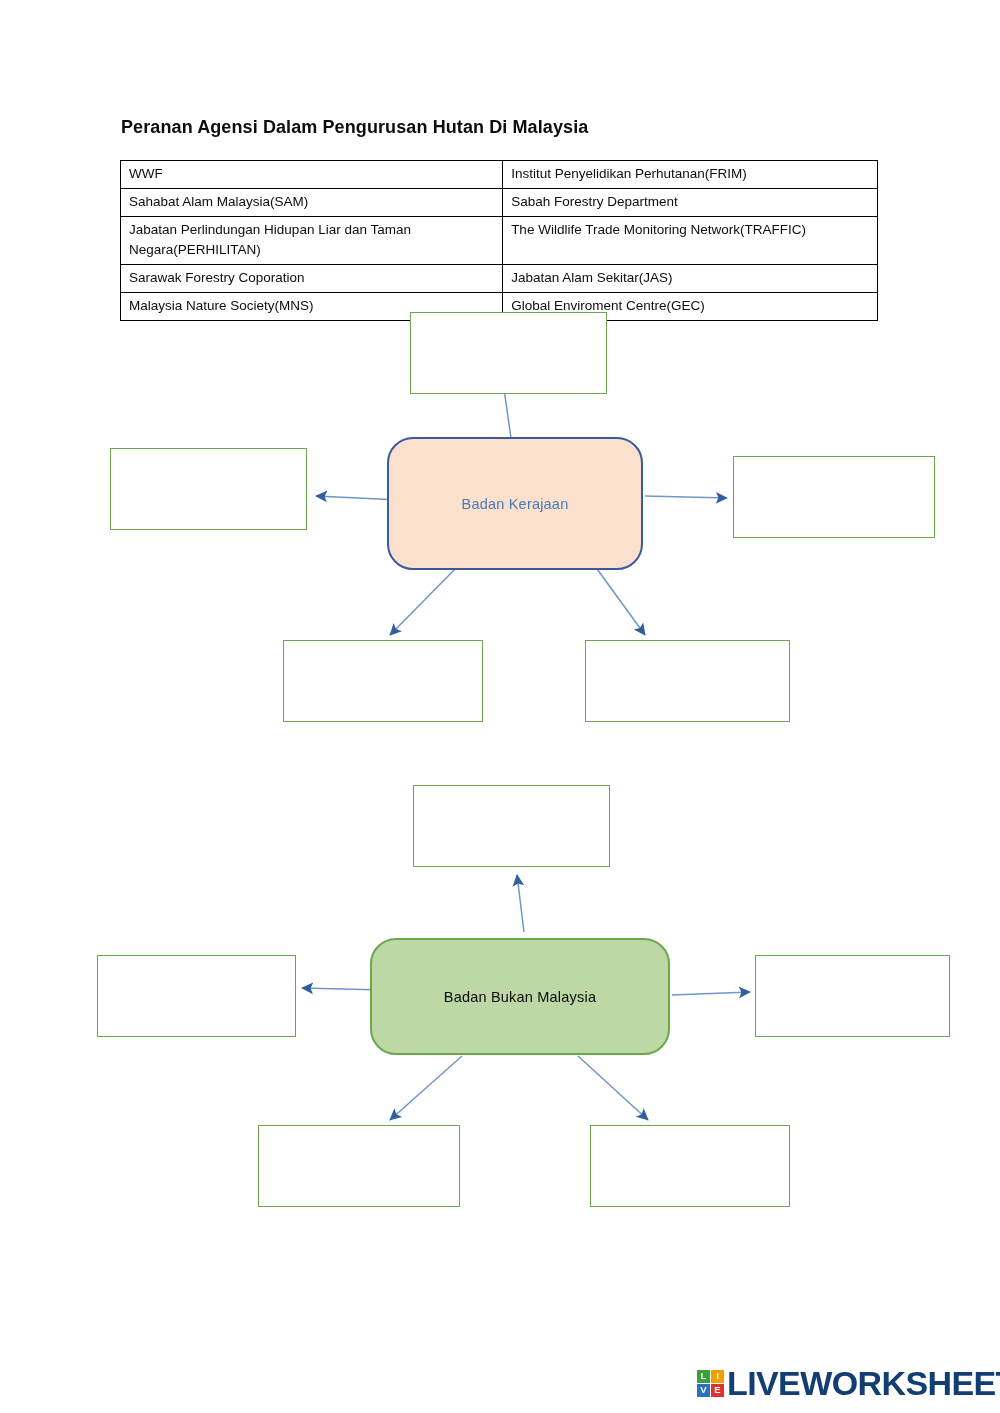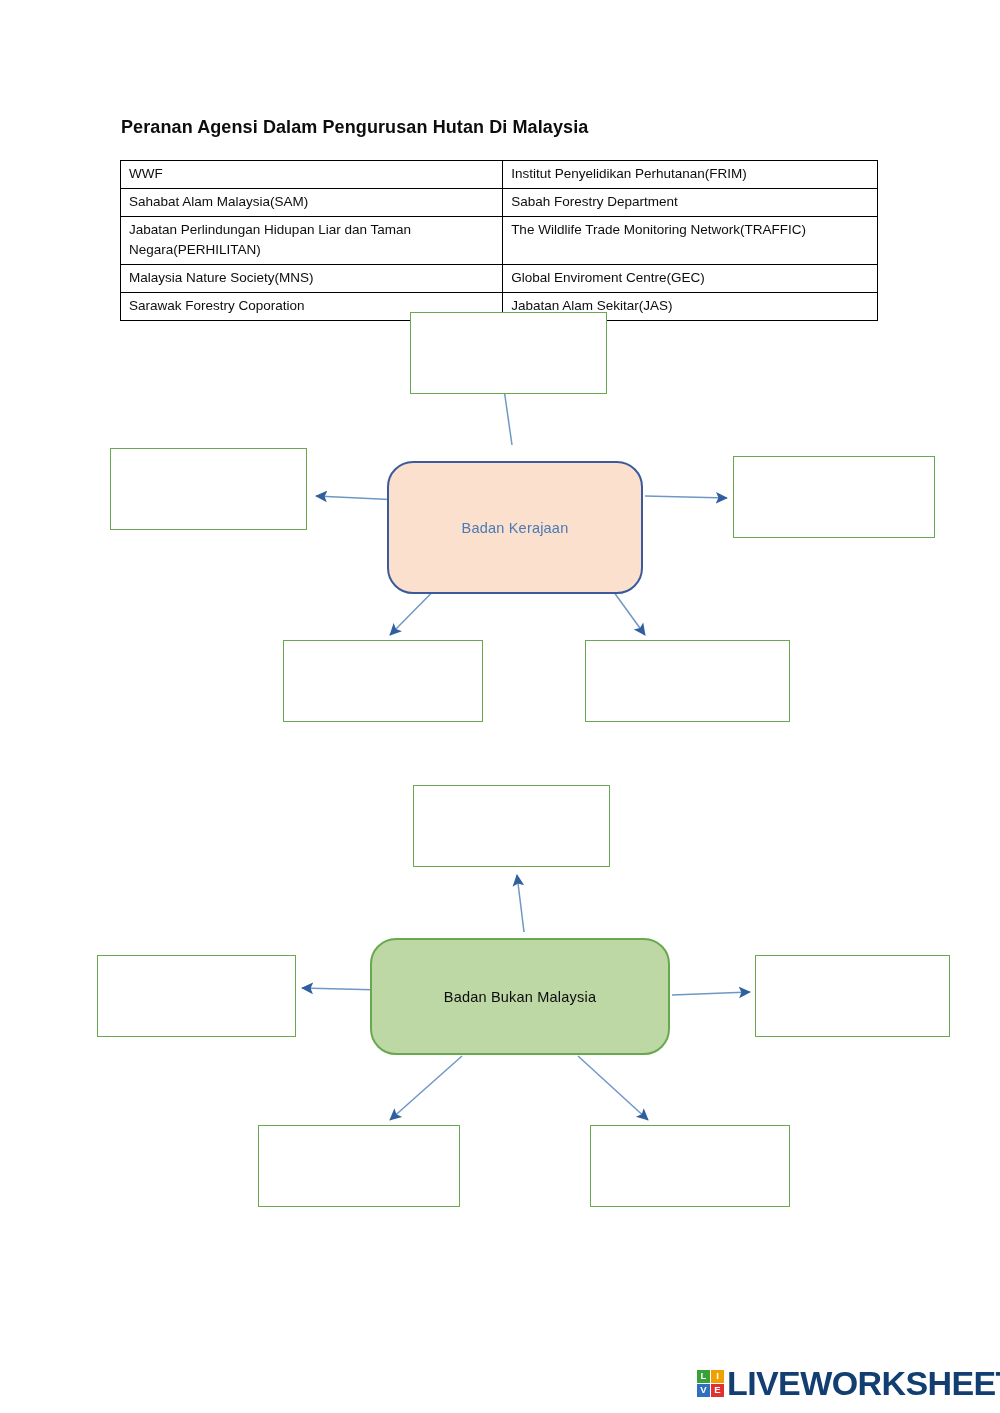--- a/index.html
+++ b/index.html
@@ -90,21 +90,20 @@
     justify-content: center;
     text-align: center;
     border-radius: 26px;
     font-size: 14.5px;
     letter-spacing: 0.2px;
   }
   .center-node.gov {
     background: #fbe0cd;
     border: 2px solid #3b5a9b;
     color: #4a7ab5;
-    margin-top: 24px;
   }
   .center-node.ngo {
     background: #bdd7a5;
     border: 2px solid #6aa84f;
     color: #0d0d0d;
   }
 
   
   .lw-logo {
     position: absolute;
@@ -156,26 +155,26 @@
     </tr>
     <tr>
       <td class="col-left">Sahabat Alam Malaysia(SAM)</td>
       <td class="col-right">Sabah Forestry Department</td>
     </tr>
     <tr>
       <td class="col-left">Jabatan Perlindungan Hidupan Liar dan Taman Negara(PERHILITAN)</td>
       <td class="col-right">The Wildlife Trade Monitoring Network(TRAFFIC)</td>
     </tr>
     <tr>
+      <td class="col-left">Sarawak Forestry Coporation</td>
+      <td class="col-right">Jabatan Alam Sekitar(JAS)</td>
+    </tr>
+    <tr>
       <td class="col-left">Malaysia Nature Society(MNS)</td>
       <td class="col-right">Global Enviroment Centre(GEC)</td>
-    </tr>
-    <tr>
-      <td class="col-left">Sarawak Forestry Coporation</td>
-      <td class="col-right">Jabatan Alam Sekitar(JAS)</td>
     </tr>
   </tbody>
 </table>
 
 <div class="diagram" id="diagram-government">
 
   <svg class="arrow-layer" viewBox="0 0 1000 440">
     <defs>
       <marker id="ah-gov" markerWidth="9" markerHeight="9" refX="7.4" refY="4.5" orient="auto" markerUnits="strokeWidth">
         <path d="M0,0.6 L8,4.5 L0,8.4 L1.7,4.5 Z" fill="#2f5f9e"></path>

